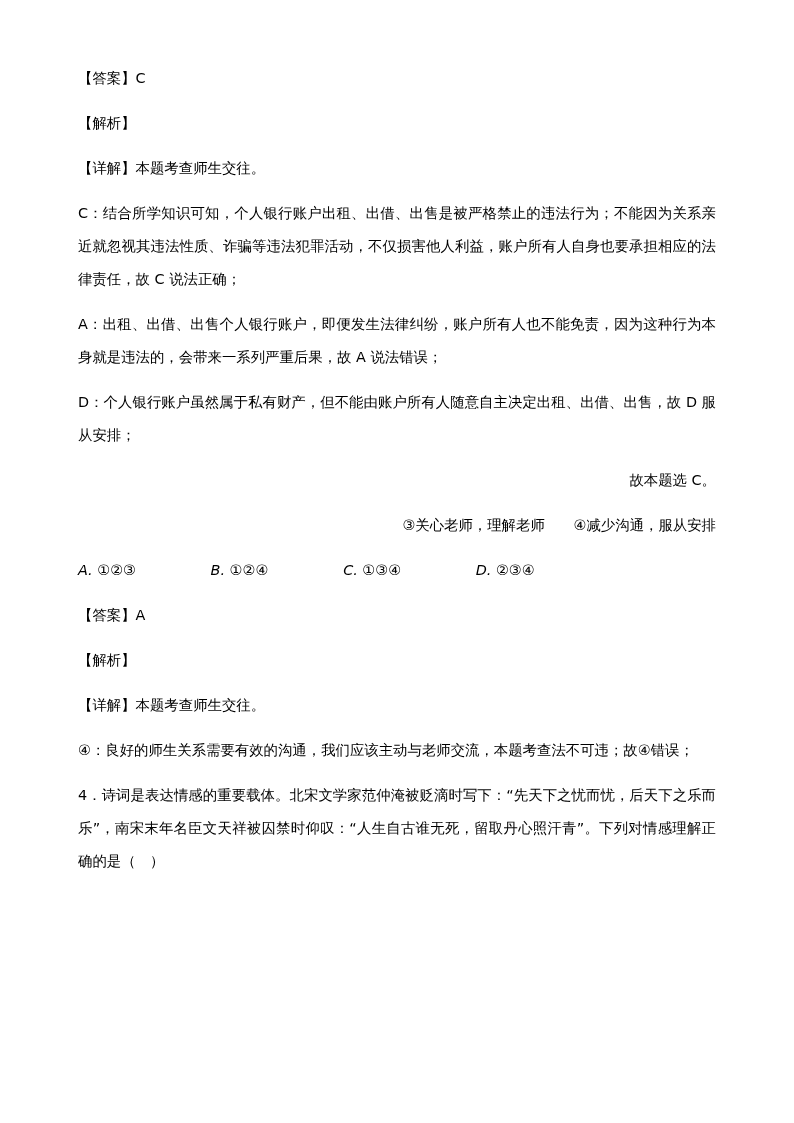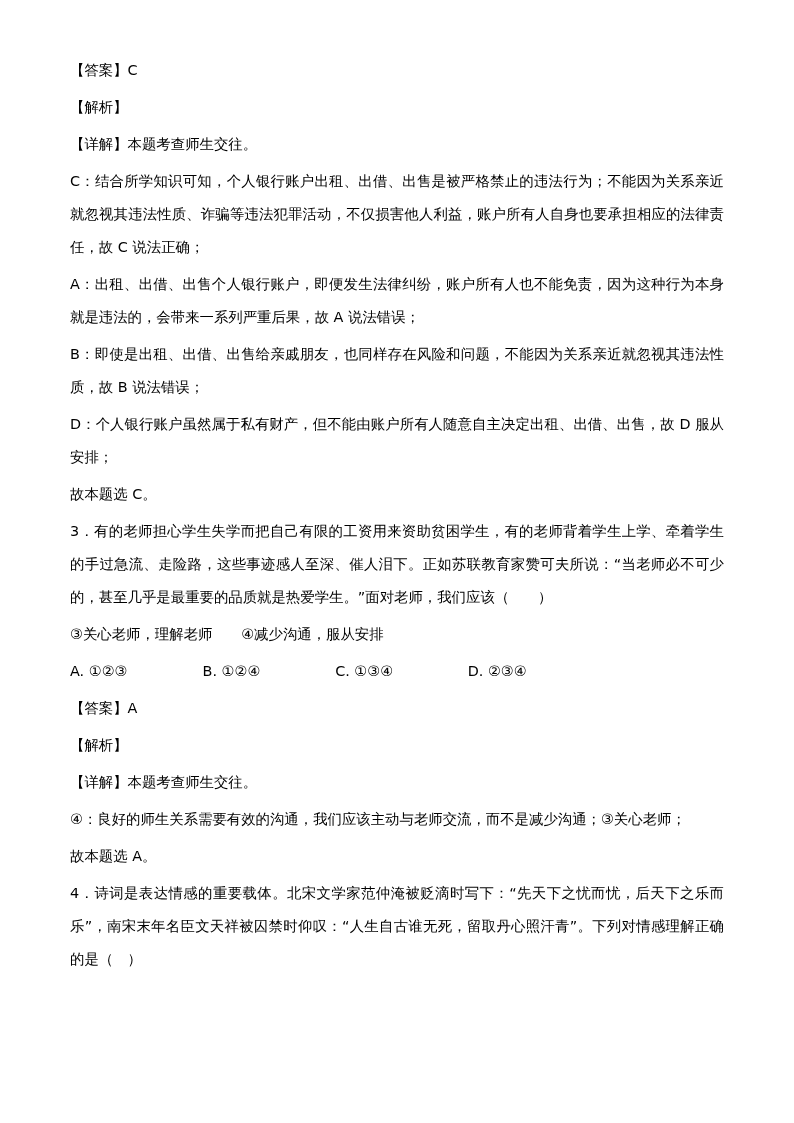--- a/index.html
+++ b/index.html
@@ -19,68 +19,66 @@
   }
   .content {
     position: absolute;
     top: 50px;
     left: 66px;
     width: 662px;
     font-size: 14.4px;
     line-height: 33px;
   }
   .content p {
-    margin: 4px;
+    margin: 12px;
     padding: 0;
     text-align: justify;
     word-break: break-all;
   }
   .content p.no-justify {
-    text-align: left;
+    text-align: right;
   }
   .options-row {
     display: block;
     white-space: nowrap;
   }
   .options-row .opt {
     display: inline-block;
     width: 128px;
     vertical-align: top;
+    font-style: italic;
   }
   .options-row .opt:last-child {
     width: auto;
   }
 </style>
 </head>
 <body>
 
 <div class="page">
   <div class="content">
 
     <p>【答案】C</p>
     <p>【解析】</p>
     <p>【详解】本题考查师生交往。</p>
     <p>C：结合所学知识可知，个人银行账户出租、出借、出售是被严格禁止的违法行为；不能因为关系亲近就忽视其违法性质、诈骗等违法犯罪活动，不仅损害他人利益，账户所有人自身也要承担相应的法律责任，故 C 说法正确；</p>
     <p>A：出租、出借、出售个人银行账户，即便发生法律纠纷，账户所有人也不能免责，因为这种行为本身就是违法的，会带来一系列严重后果，故 A 说法错误；</p>
-    <p>B：即使是出租、出借、出售给亲戚朋友，也同样存在风险和问题，不能因为关系亲近就忽视其违法性质，故 B 说法错误；</p>
     <p>D：个人银行账户虽然属于私有财产，但不能由账户所有人随意自主决定出租、出借、出售，故 D 服从安排；</p>
     <p class="no-justify">故本题选 C。</p>
 
-    <p>3．有的老师担心学生失学而把自己有限的工资用来资助贫困学生，有的老师背着学生上学、牵着学生的手过急流、走险路，这些事迹感人至深、催人泪下。正如苏联教育家赞可夫所说：“当老师必不可少的，甚至几乎是最重要的品质就是热爱学生。”面对老师，我们应该（　　）</p>
     <p class="no-justify">③关心老师，理解老师　　④减少沟通，服从安排</p>
 
     <p class="options-row">
       <span class="opt">A. ①②③</span>
       <span class="opt">B. ①②④</span>
       <span class="opt">C. ①③④</span>
       <span class="opt">D. ②③④</span>
     </p>
 
     <p>【答案】A</p>
     <p>【解析】</p>
     <p>【详解】本题考查师生交往。</p>
-    <p>④：良好的师生关系需要有效的沟通，我们应该主动与老师交流，而不是减少沟通；③关心老师；</p>
-    <p class="no-justify">故本题选 A。</p>
+    <p>④：良好的师生关系需要有效的沟通，我们应该主动与老师交流，本题考查法不可违；故④错误；</p>
 
     <p>4．诗词是表达情感的重要载体。北宋文学家范仲淹被贬滴时写下：“先天下之忧而忧，后天下之乐而乐”，南宋末年名臣文天祥被囚禁时仰叹：“人生自古谁无死，留取丹心照汗青”。下列对情感理解正确的是（　）</p>
 
   </div>
 </div>
 
 </body></html>

